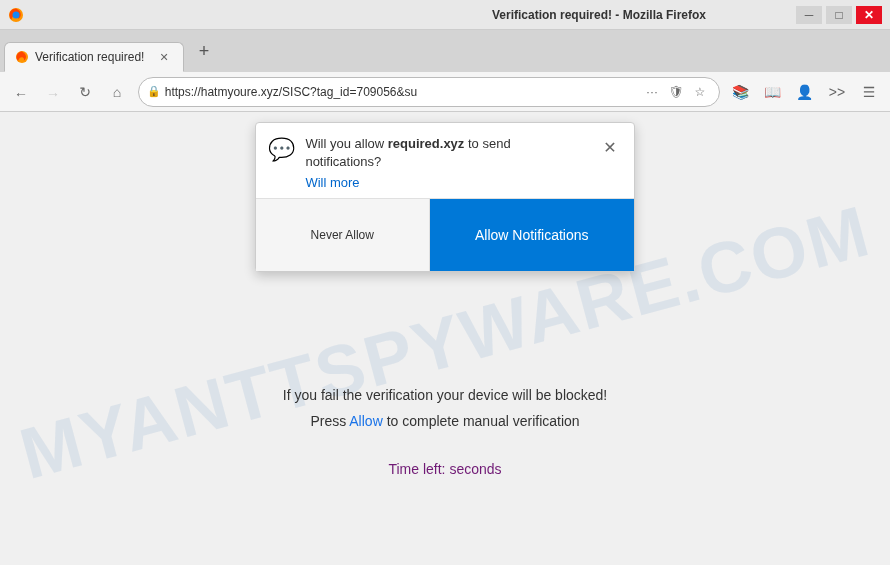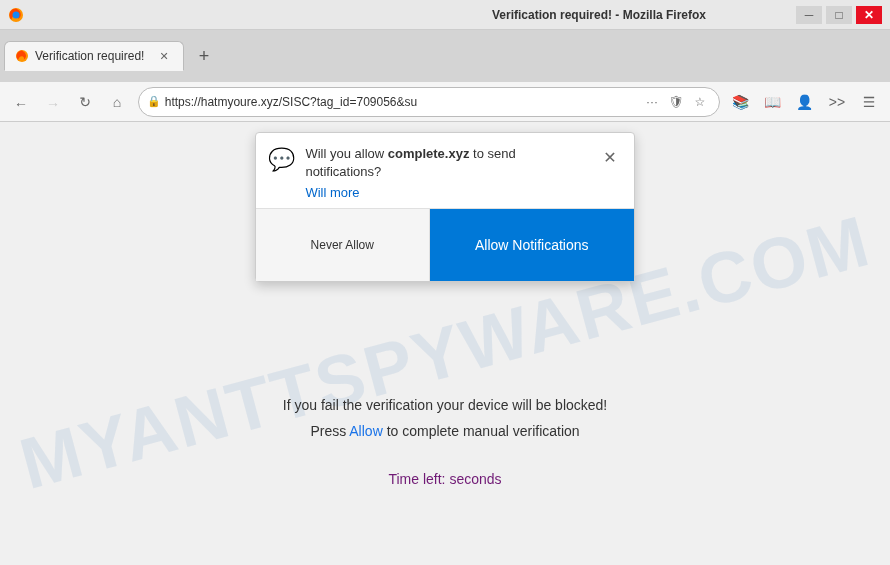--- a/index.html
+++ b/index.html
@@ -60,23 +60,23 @@
     }
     .titlebar-left {
       display: flex;
       align-items: center;
       flex: 1;
     }
 
     
     .tab-bar {
       background: #d4d4d4;
-      height: 52px;
-      display: flex;
-      align-items: center;
+      height: 42px;
+      display: flex;
+      align-items: flex-end;
       padding: 0 4px;
     }
     .tab {
       background: #f5f5f5;
       height: 30px;
       display: flex;
       align-items: center;
       padding: 0 10px;
       border-radius: 6px 6px 0 0;
       border: 1px solid #bbb;
@@ -396,21 +396,21 @@
 
   <div class="watermark">MYANTTSPYWARE.COM</div>
 
   <div class="page-content">
 
     <div class="notification-popup">
       <div class="popup-header">
         <span class="popup-icon">💬</span>
         <div class="popup-text-area">
           <div class="popup-question">
-            <span>Will you allow </span><strong>complete.xyz</strong><span> to send notifications?</span>
+            <span>Will you allow </span><strong>required.xyz</strong><span> to send notifications?</span>
           </div>
           <a class="popup-learn-more" href="#">Will more</a>
         </div>
         <button class="popup-close-btn">✕</button>
       </div>
       <div class="popup-actions">
         <button class="popup-btn-never">Never Allow</button>
         <button class="popup-btn-allow">Allow Notifications</button>
       </div>
     </div>

